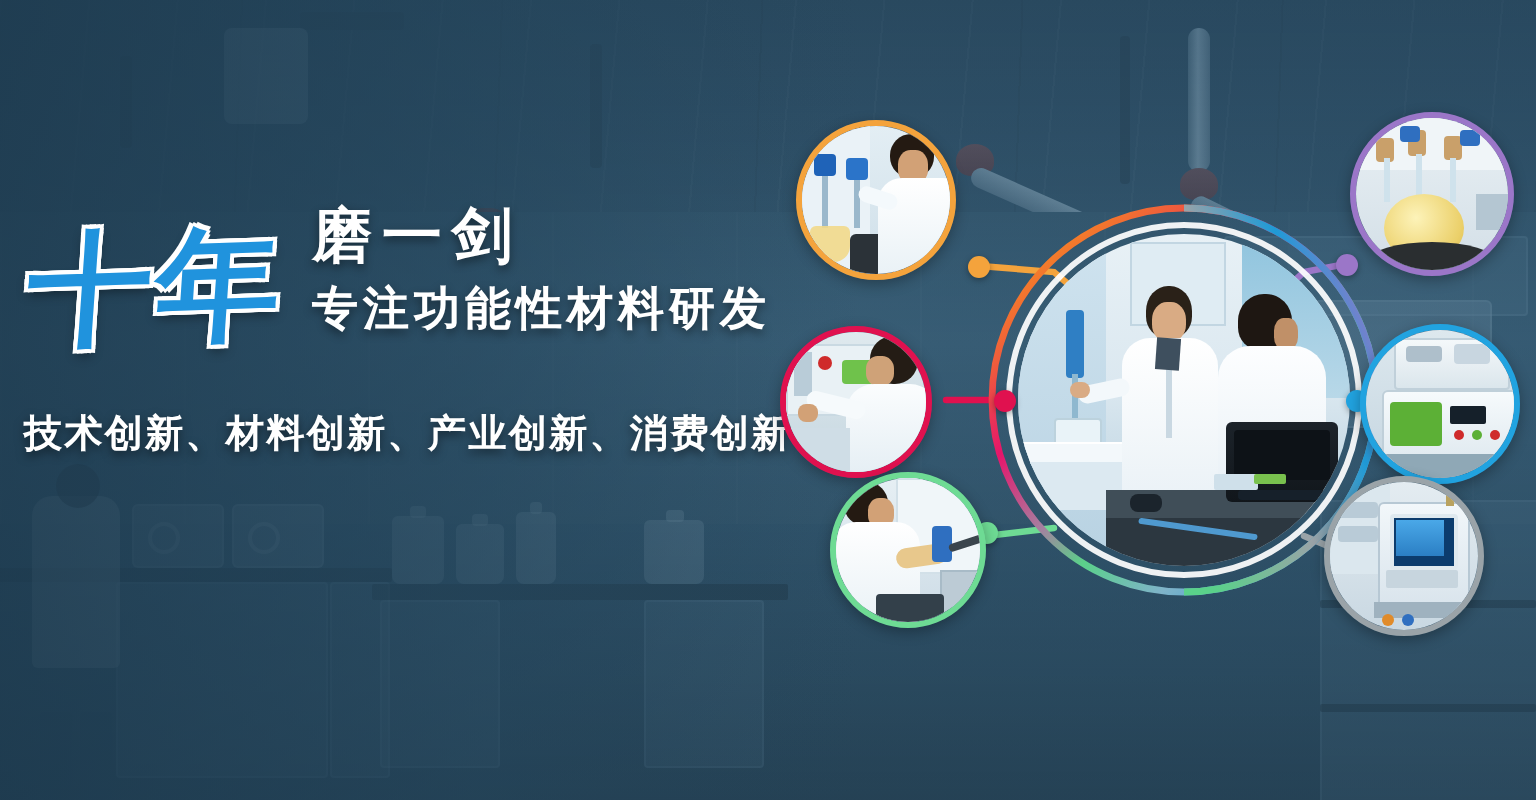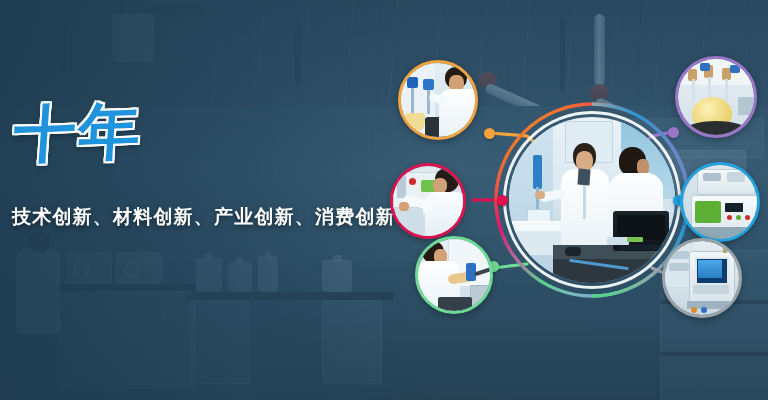--- a/index.html
+++ b/index.html
@@ -267,20 +267,22 @@
 
     <div class="bg-veil"></div>
     <div class="bg-tint"></div>
     <div class="bg-textscrim"></div>
   </div>
 
   <div class="copy">
     <div class="headline-row">
       <div class="brush">十年</div>
       <div class="head-right">
+        <div class="sub1">磨一剑</div>
+        <div class="sub2">专注功能性材料研发</div>
       </div>
     </div>
     <div class="tagline">技术创新、材料创新、产业创新、消费创新</div>
   </div>
 
   <div class="cluster">
 
     <svg class="connectors" width="378" height="372" viewBox="0 0 378 372">
       <defs>
         <linearGradient id="gTL" x1="0" y1="0" x2="1" y2="1">

